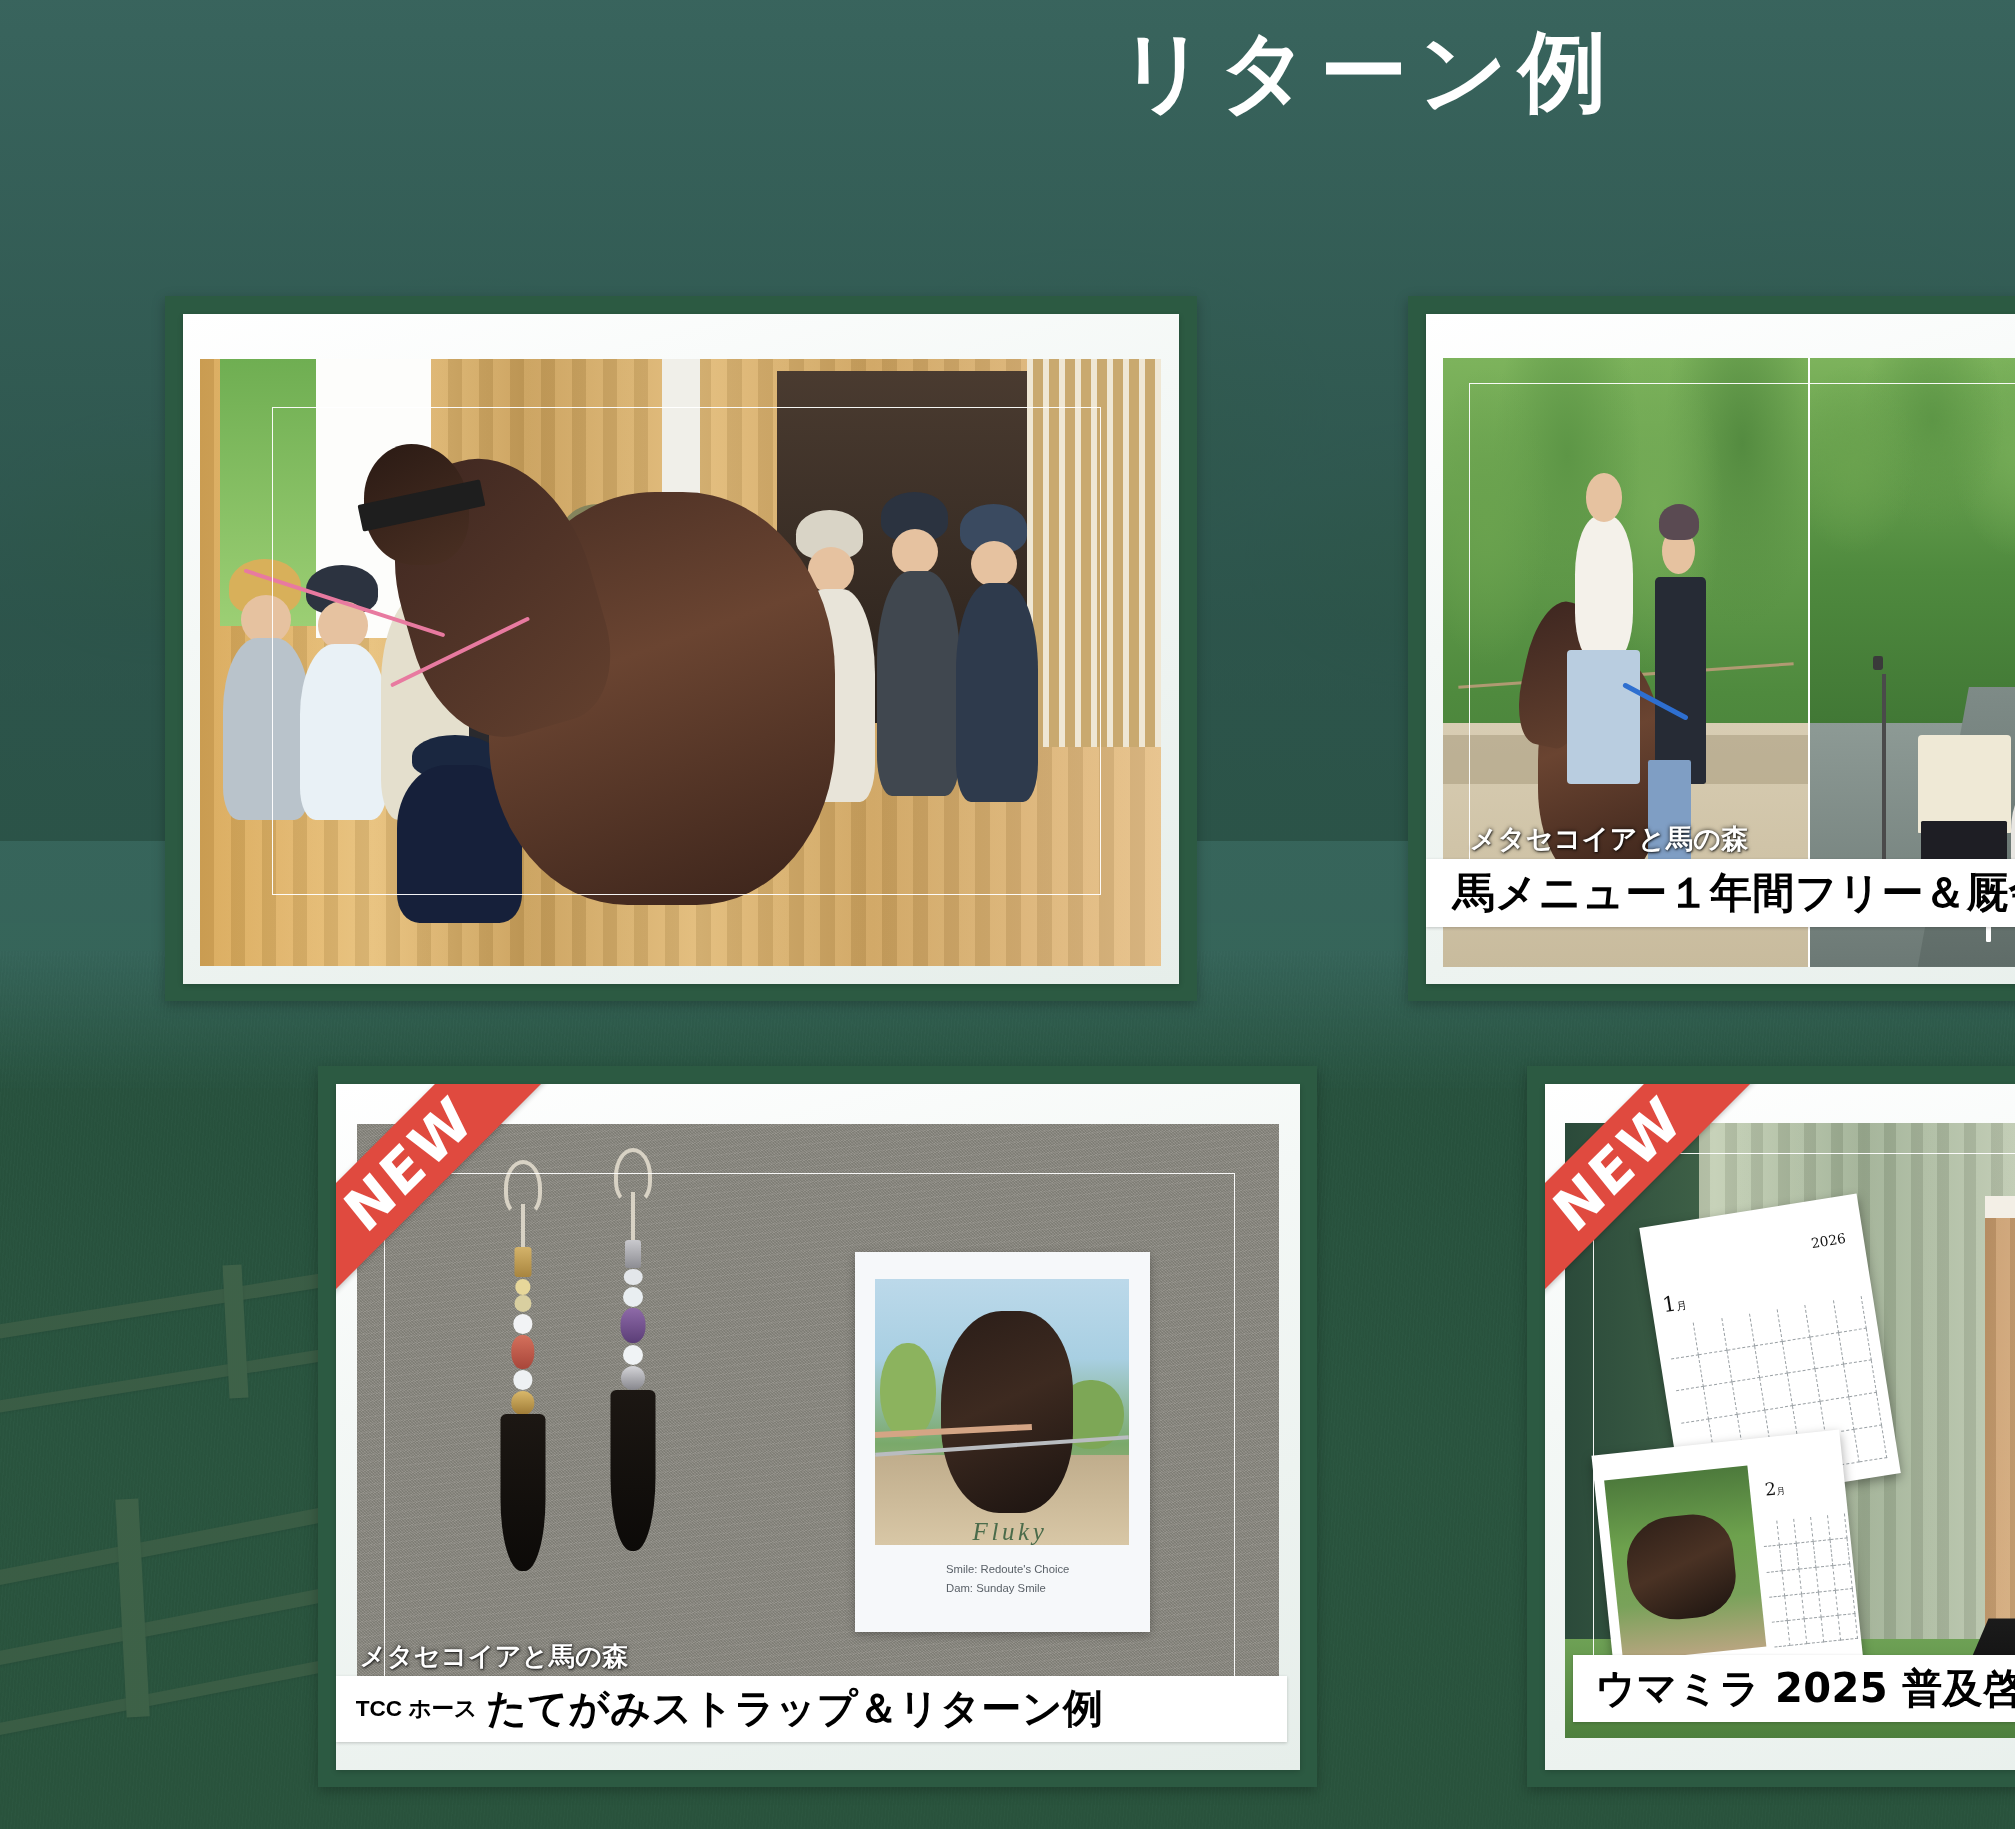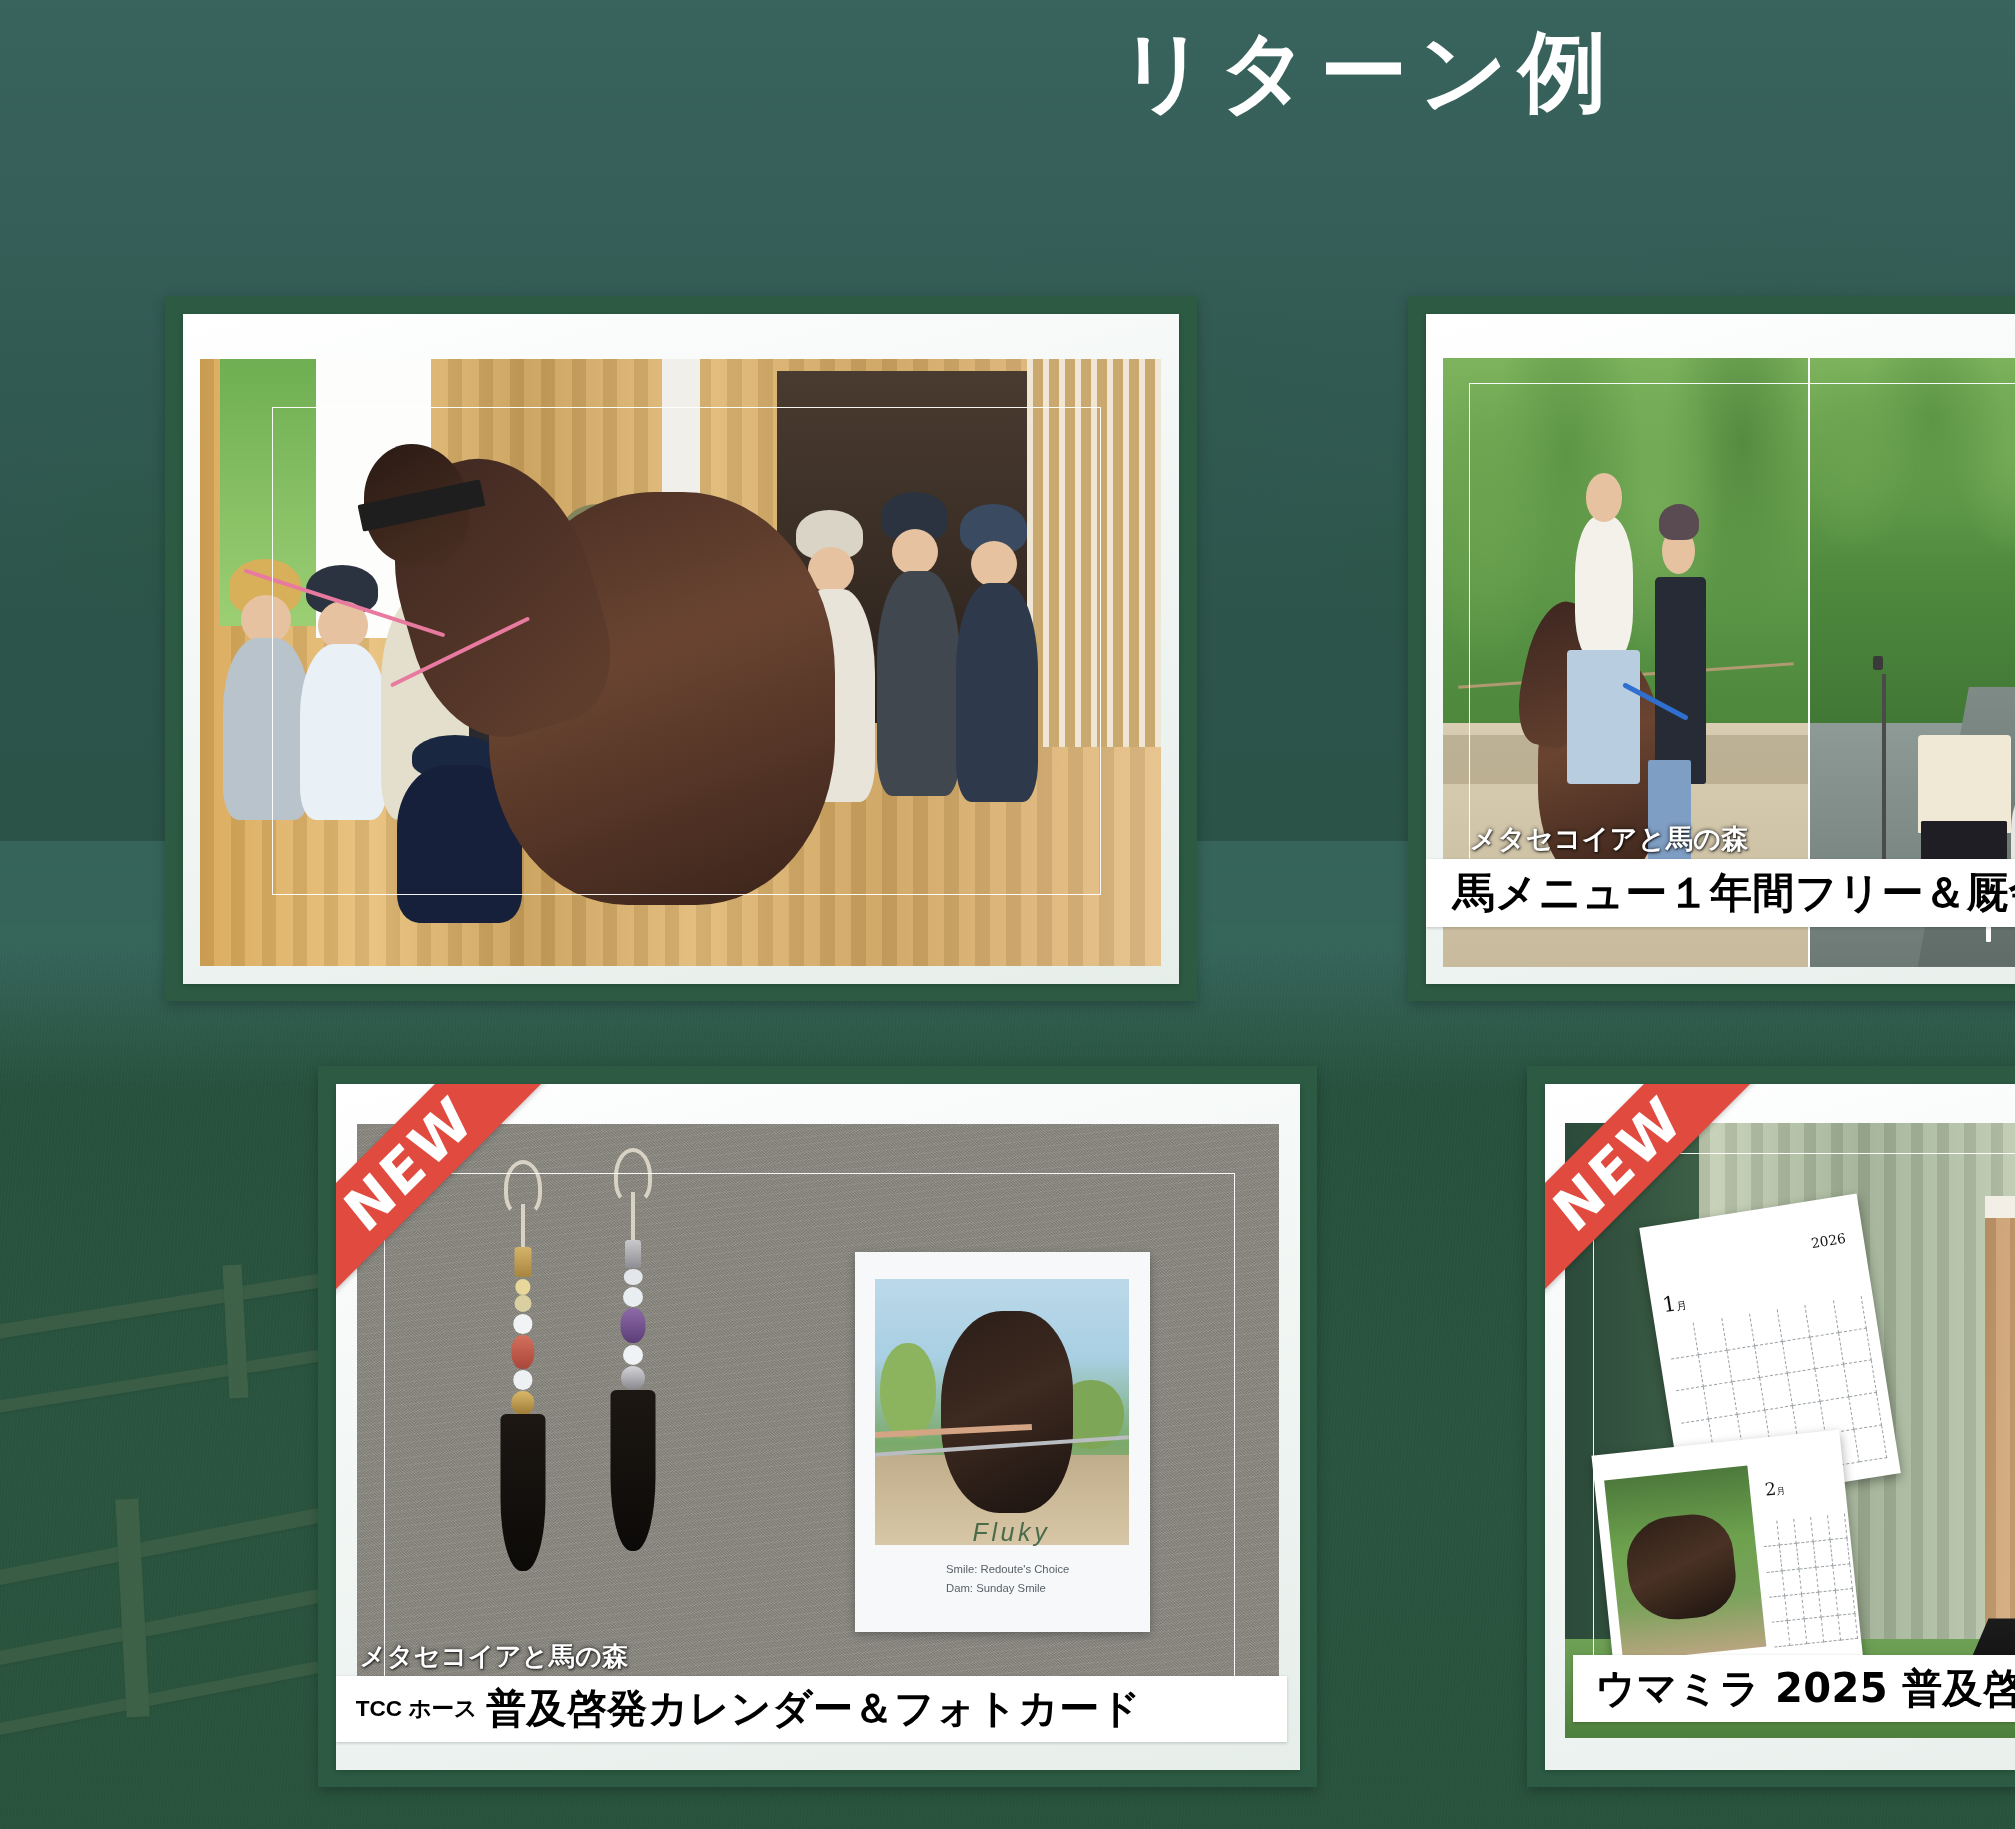--- a/index.html
+++ b/index.html
@@ -119,21 +119,21 @@
      border:4px solid #d8d2c4;border-radius:50% 50% 40% 40%;border-bottom-color:transparent;}
   .bead{position:absolute;left:50%;transform:translateX(-50%);border-radius:50%;}
   .tassel{position:absolute;left:50%;transform:translateX(-50%);
      background:linear-gradient(180deg,#1c1713 0%,#120f0c 60%,#0c0a08 100%);
      border-radius:5.6px 5.6px 46% 46%;}
 
   .photocard{position:absolute;background:#f6f8fa;box-shadow:0 3.2px 8.9px rgba(0,0,0,.3);}
   .photocard .pc-img{position:absolute;background:linear-gradient(180deg,#bcd9ea 0%,#a8cfe2 30%,#7aa96a 62%,#c8b597 100%);overflow:hidden;}
   .photocard .pc-horse{position:absolute;border-radius:46% 40% 40% 44%;
      background:linear-gradient(155deg,#2a1d18 0%,#3d2a20 45%,#1b1310 100%);}
-  .pc-name{position:absolute;color:#4a6b4a;font-style:italic;font-family:Liberation Sans, sans-serif;}
+  .pc-name{position:absolute;color:#4a6b4a;font-style:italic;font-family:Liberation Serif, serif;}
   .pc-meta{position:absolute;color:#5a6168;font-family:"Liberation Sans",sans-serif;line-height:1.35;}
 
   .calpage{position:absolute;background:#fff;box-shadow:0 4px 10.5px rgba(0,0,0,.35);}
   .cal-grid{position:absolute;display:grid;}
   .cal-grid div{border-right:0.4px dashed #9aa0a4;border-bottom:0.4px dashed #9aa0a4;
      font-size:8px;color:#2b2b2b;padding:1.2px 0 0 2px;font-family:"Liberation Sans",sans-serif;}
   .cal-month{position:absolute;font-family:"DejaVu Serif","Liberation Serif",serif;color:#111;}
   .cal-year{position:absolute;font-family:"DejaVu Serif","Liberation Serif",serif;color:#111;}
 
   .deskcal{position:absolute;}
@@ -331,21 +331,21 @@
           <div class="pc-meta" style="left:31%;top:81.5%;font-size:11.3px;">Smile: Redoute's Choice</div>
           <div class="pc-meta" style="left:31%;top:86.5%;font-size:11.3px;">Dam: Sunday Smile</div>
         </div>
 
         <div class="inner-line" style="left:3%;top:8%;width:92%;height:84%;"></div>
       </div>
 
       <div class="sub-label" style="left:24px;top:555px;font-size:26px;letter-spacing:0.4px;">メタセコイアと馬の森</div>
       <div class="cap-band" style="left:0px;top:592px;width:931px;height:66px;padding-left:20px;gap:8.9px;">
         <span class="cap-pre" style="font-size:22.6px;">TCC ホース</span>
-        <span class="cap-main" style="font-size:40px;letter-spacing:0.4px;">普及啓発カレンダー＆フォトカード</span>
+        <span class="cap-main" style="font-size:40px;letter-spacing:0.4px;">たてがみストラップ＆リターン例</span>
       </div>
     </div>
 
     <div class="new-ribbon" style="left:17.7px;top:17.7px;">
       <div class="band">
           <span>NEW</span>
         </div>
     </div>
   </div>
 

